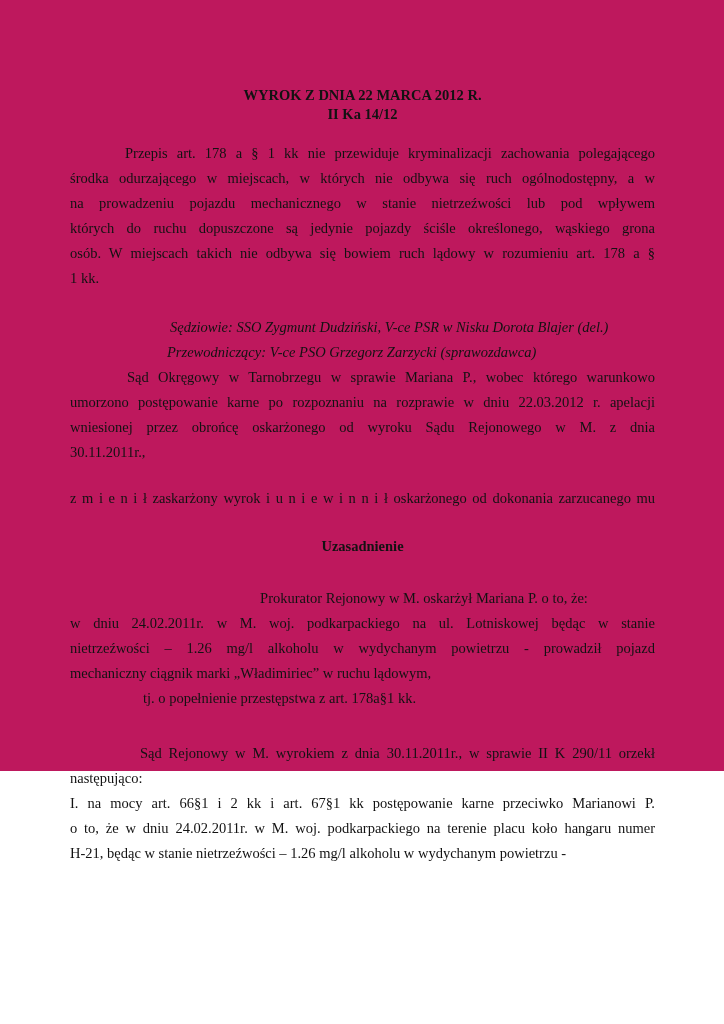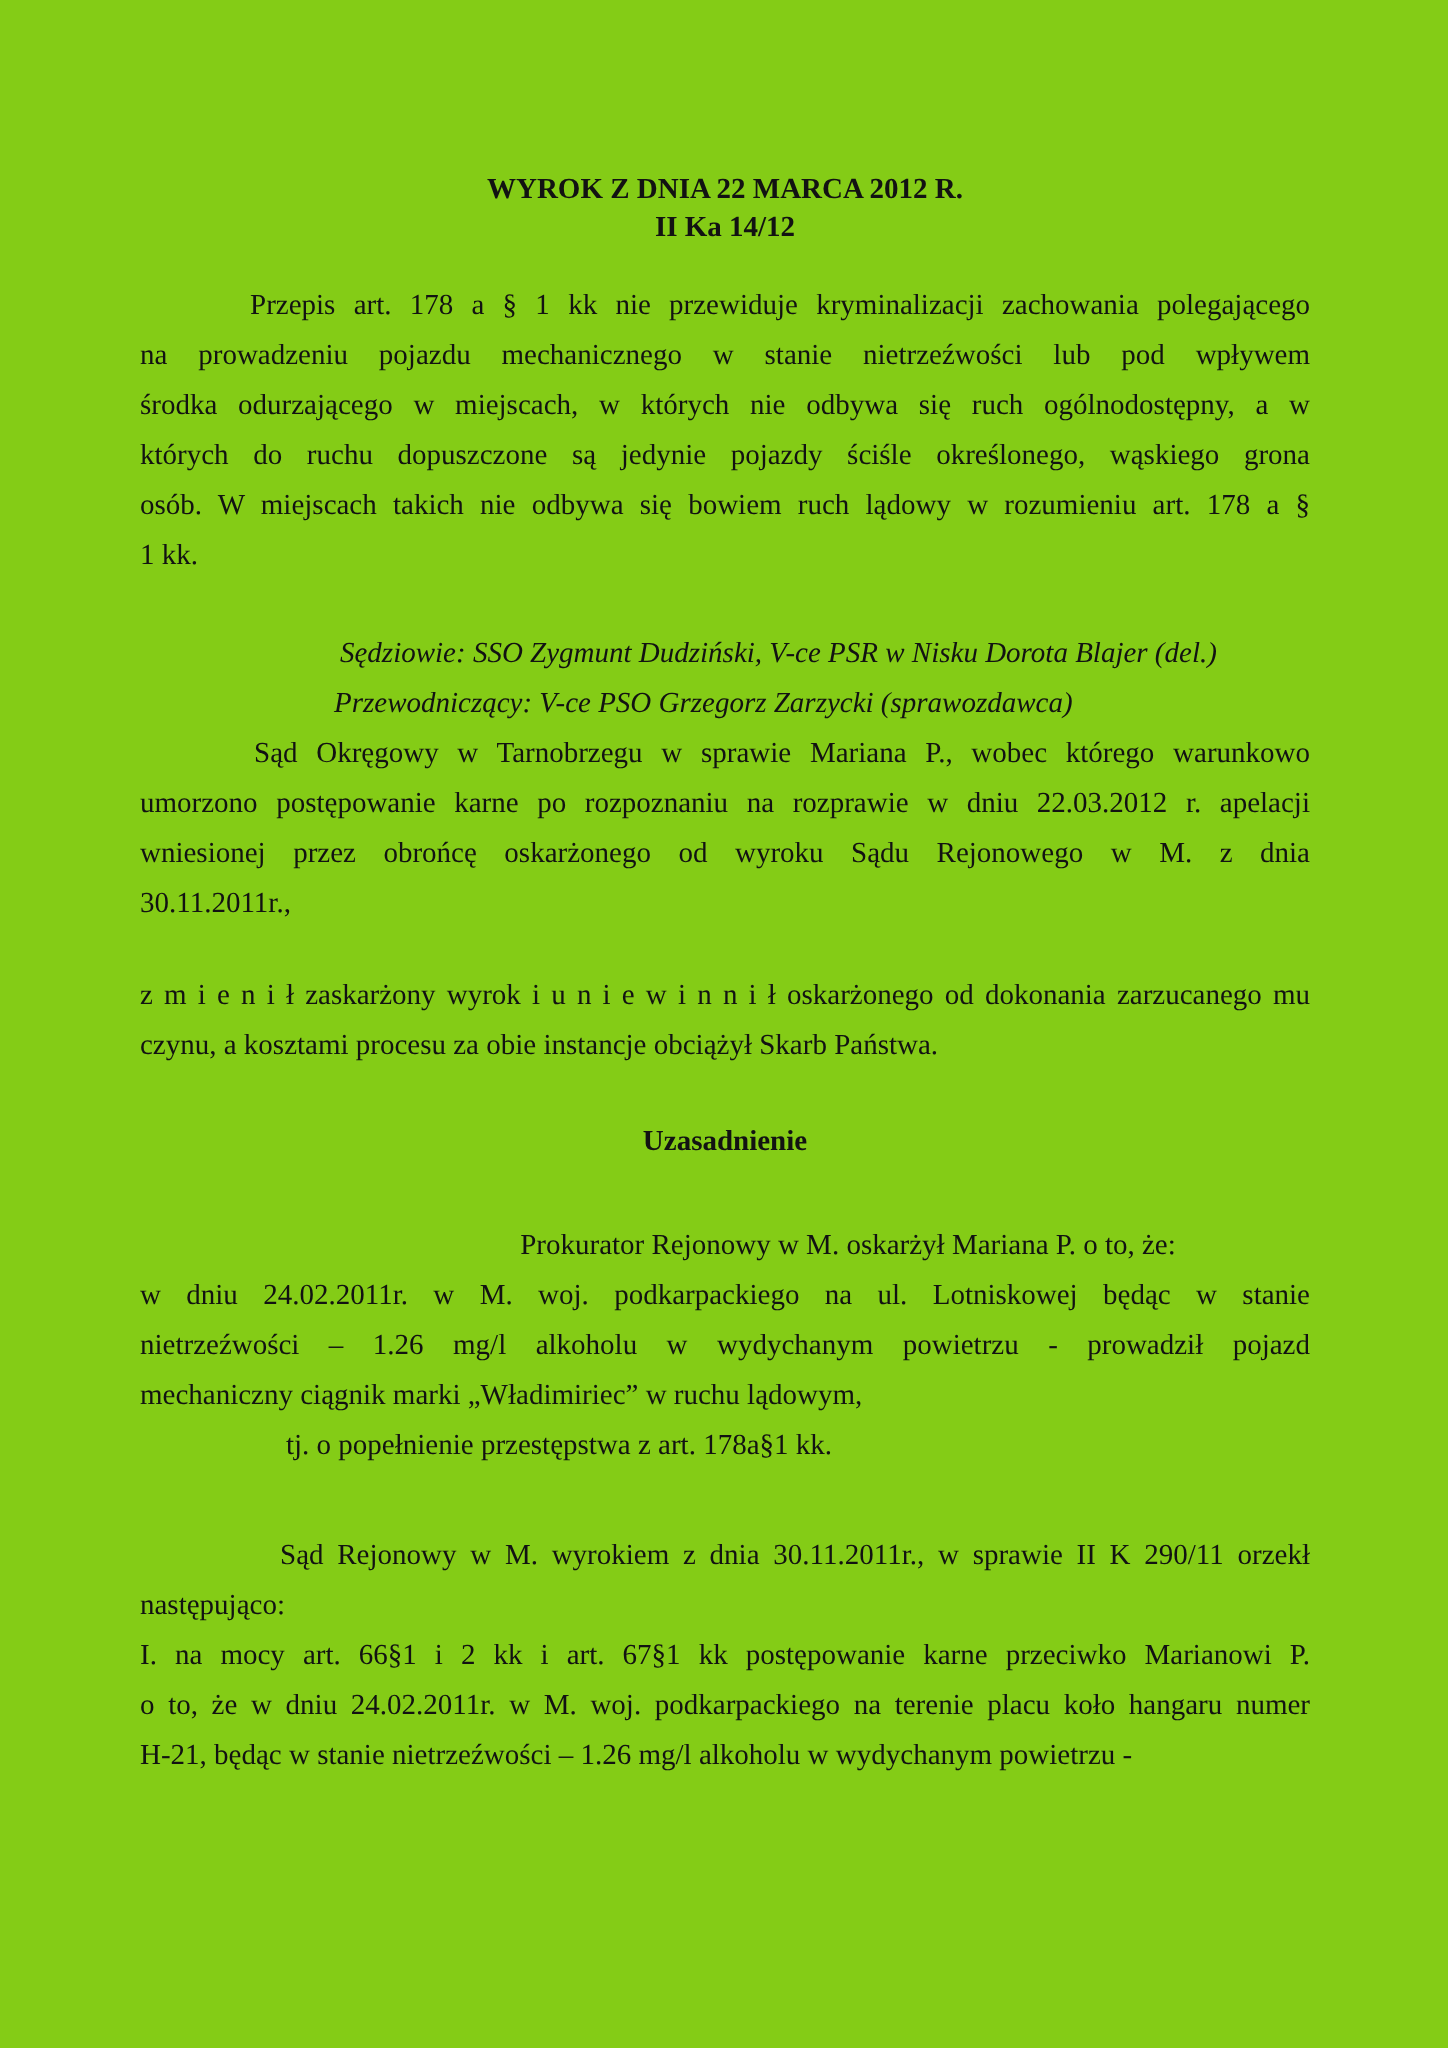--- a/index.html
+++ b/index.html
@@ -3,21 +3,21 @@
 <meta charset="utf-8">
 <style>
   html, body { margin: 0; padding: 0; }
   body {
     width: 724px; height: 1024px;
     background: #ffffff;
     font-family: "Liberation Serif", "DejaVu Serif", serif;
     color: #121212;
     overflow: hidden;
   }
-  .sheet { position: relative; width: 724px; height: 1024px; background: #84cc16; }
+  .sheet { position: relative; width: 724px; height: 771px; background: #be185d; }
   .content {
     position: absolute;
     left: 70px; top: 86px;
     width: 585px;
     font-size: 14.5px;
     line-height: 25px;
   }
   
   .title-block { text-align: center; font-weight: bold; line-height: 19px; }
   
@@ -49,42 +49,41 @@
 <div class="sheet">
   <div class="content">
 
     <div class="title-block">
       <div>WYROK Z DNIA 22 MARCA 2012 R.</div>
       <div>II Ka 14/12</div>
     </div>
 
     <div class="para thesis">
         <div class="line">Przepis art. 178 a § 1 kk nie przewiduje kryminalizacji zachowania polegającego</div>
+        <div class="line">środka odurzającego w miejscach, w których nie odbywa się ruch ogólnodostępny, a w</div>
         <div class="line">na prowadzeniu pojazdu mechanicznego w stanie nietrzeźwości lub pod wpływem</div>
-        <div class="line">środka odurzającego w miejscach, w których nie odbywa się ruch ogólnodostępny, a w</div>
         <div class="line">których do ruchu dopuszczone są jedynie pojazdy ściśle określonego, wąskiego grona</div>
         <div class="line">osób. W miejscach takich nie odbywa się bowiem ruch lądowy w rozumieniu art. 178 a §</div>
         <div class="line last">1 kk.</div>
       </div>
 
     <div class="para no-justify bench">
         <div class="line">Sędziowie: SSO Zygmunt Dudziński, V-ce PSR w Nisku Dorota Blajer (del.)</div>
         <div class="line">Przewodniczący: V-ce PSO Grzegorz Zarzycki (sprawozdawca)</div>
       </div>
 
     <div class="para court-intro">
         <div class="line">Sąd Okręgowy w Tarnobrzegu w sprawie Mariana P., wobec którego warunkowo</div>
         <div class="line">umorzono postępowanie karne po rozpoznaniu na rozprawie w dniu 22.03.2012 r. apelacji</div>
         <div class="line">wniesionej przez obrońcę oskarżonego od wyroku Sądu Rejonowego w M. z dnia</div>
         <div class="line last">30.11.2011r.,</div>
       </div>
 
     <div class="para verdict">
         <div class="line">z m i e n i ł zaskarżony wyrok i u n i e w i n n i ł oskarżonego od dokonania zarzucanego mu</div>
-        <div class="line last">czynu, a kosztami procesu za obie instancje obciążył Skarb Państwa.</div>
       </div>
 
     <div class="heading">Uzasadnienie</div>
 
     <div class="prosecution">
       <div class="lead-line">Prokurator Rejonowy w M. oskarżył Mariana P. o to, że:</div>
       <div class="para" style="--indent:0px">
           <div class="line">w dniu 24.02.2011r. w M. woj. podkarpackiego na ul. Lotniskowej będąc w stanie</div>
           <div class="line">nietrzeźwości – 1.26 mg/l alkoholu w wydychanym powietrzu - prowadził pojazd</div>
           <div class="line last">mechaniczny ciągnik marki „Władimiriec” w ruchu lądowym,</div>

